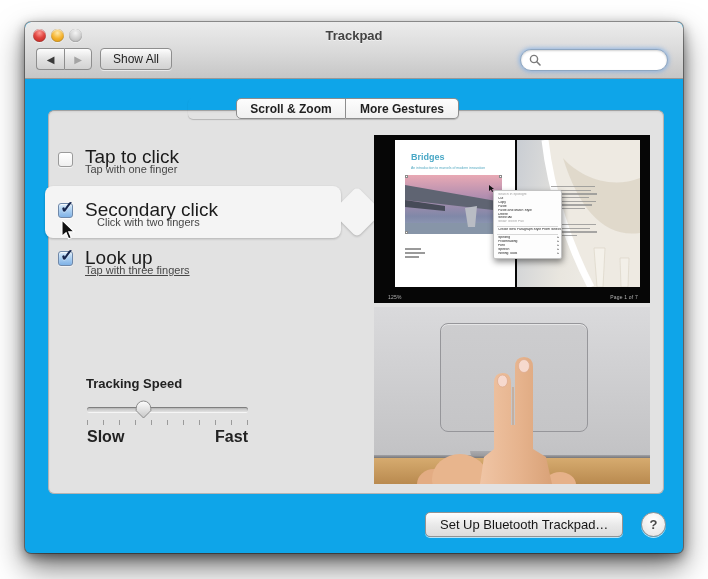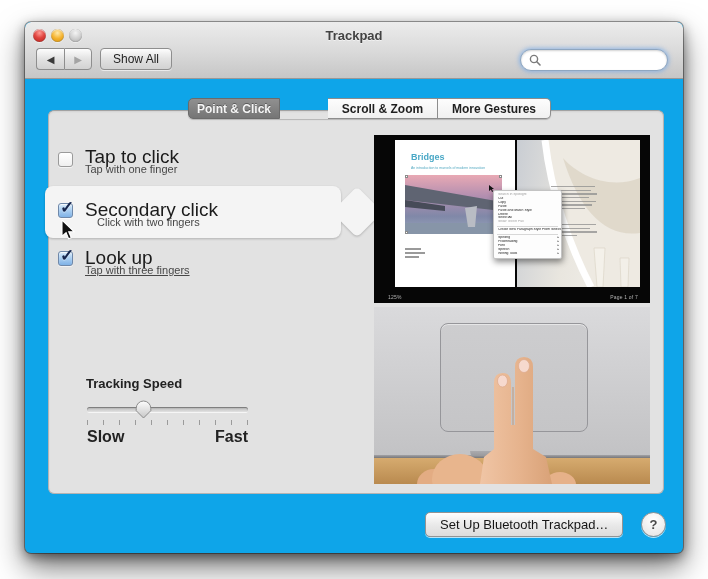--- a/index.html
+++ b/index.html
@@ -154,21 +154,20 @@
       <div class="search-field">
         <svg class="mag" width="12" height="12" viewBox="0 0 12 12">
           <circle cx="5" cy="5" r="3.6" fill="none" stroke="#7b7b7b" stroke-width="1.4"></circle>
           <line x1="7.8" y1="7.8" x2="11" y2="11" stroke="#7b7b7b" stroke-width="1.6" stroke-linecap="round"></line>
         </svg>
         <input class="search-input" type="text" value="" style="">
       </div>
     </div>
 
     <div class="tabs">
-      <div class="tab tab-w1 selected">Point &amp; Click</div>
       <div class="tab tab-w2">Scroll &amp; Zoom</div>
       <div class="tab tab-w3">More Gestures</div>
     </div>
 
     <div class="content-box"></div>
 
     <div class="hl-wrap" id="hl-bubble">
       <div class="hl-arrow"></div>
       <div class="hl-rect"></div>
     </div>

